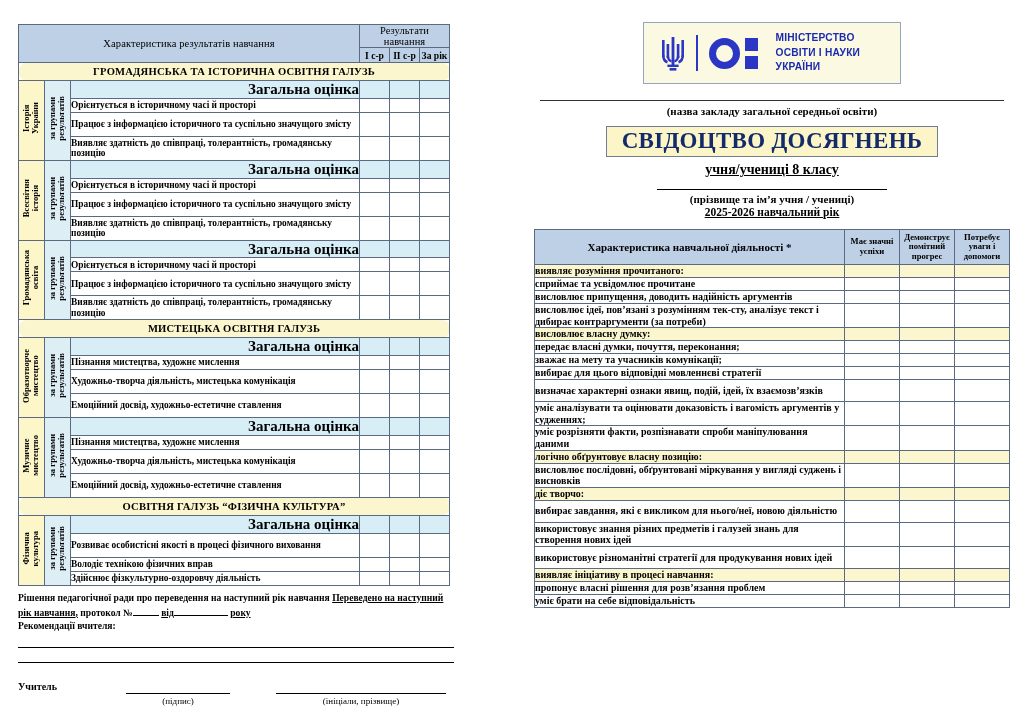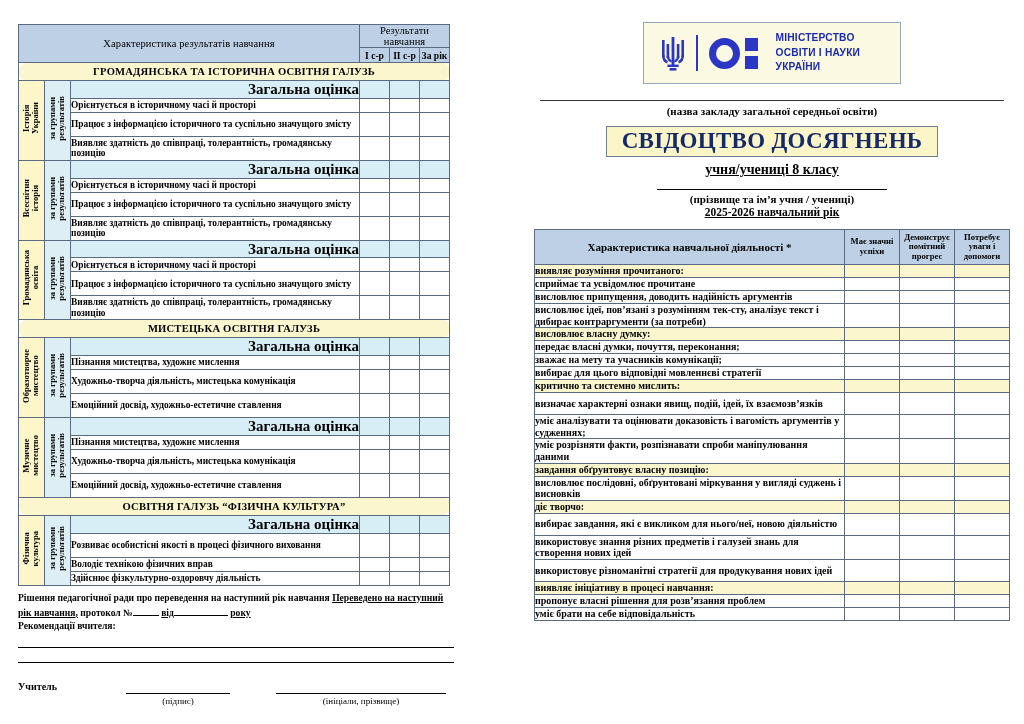--- a/index.html
+++ b/index.html
@@ -608,46 +608,40 @@
             <td class="rmark"></td>
             <td class="rmark"></td>
             <td class="rmark"></td>
           </tr>
           <tr class="h1">
             <td class="rcrit">вибирає для цього відповідні мовленнєві стратегії</td>
             <td class="rmark"></td>
             <td class="rmark"></td>
             <td class="rmark"></td>
           </tr>
-          <tr class="h1">
-            <td class="rcrit head">критично та системно мислить:</td>
-            <td class="rmark head"></td>
-            <td class="rmark head"></td>
-            <td class="rmark head"></td>
-          </tr>
           <tr class="h2">
             <td class="rcrit">визначає характерні ознаки явищ, подій, ідей, їх взаємозв’язків</td>
             <td class="rmark"></td>
             <td class="rmark"></td>
             <td class="rmark"></td>
           </tr>
           <tr class="h2">
             <td class="rcrit">уміє аналізувати та оцінювати доказовість і вагомість аргументів у судженнях;</td>
             <td class="rmark"></td>
             <td class="rmark"></td>
             <td class="rmark"></td>
           </tr>
           <tr class="h2">
             <td class="rcrit">уміє розрізняти факти, розпізнавати спроби маніпулювання даними</td>
             <td class="rmark"></td>
             <td class="rmark"></td>
             <td class="rmark"></td>
           </tr>
           <tr class="h1">
-            <td class="rcrit head">завдання обґрунтовує власну позицію:</td>
+            <td class="rcrit head">логічно обґрунтовує власну позицію:</td>
             <td class="rmark head"></td>
             <td class="rmark head"></td>
             <td class="rmark head"></td>
           </tr>
           <tr class="h2">
             <td class="rcrit">висловлює послідовні, обґрунтовані міркування у вигляді суджень і висновків</td>
             <td class="rmark"></td>
             <td class="rmark"></td>
             <td class="rmark"></td>
           </tr>

